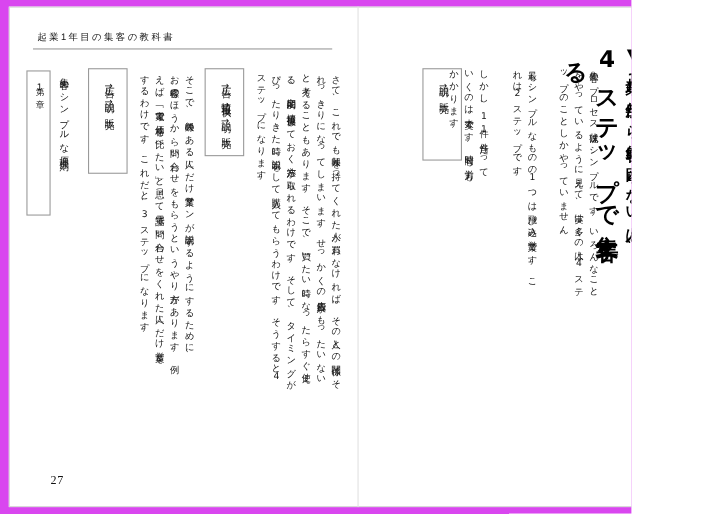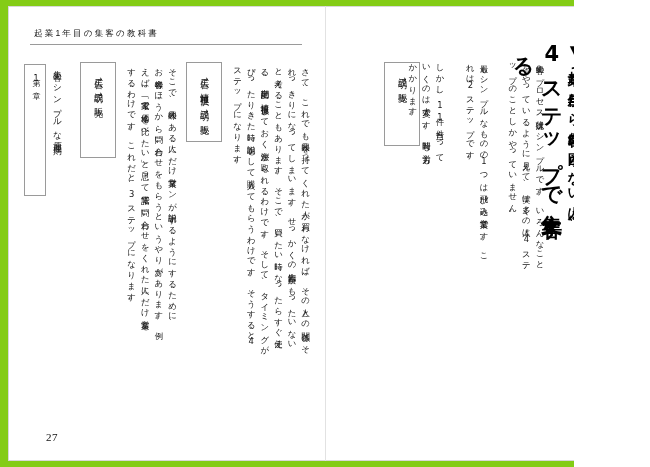--- a/index.html
+++ b/index.html
@@ -7,21 +7,21 @@
     padding: 0;
     background: #ffffff;
   }
   body {
     font-family: "Liberation Sans", sans-serif;
   }
   #page {
     position: relative;
     width: 574px;
     height: 467px;
-    background: #84cc16;
+    background: #d946ef;
     overflow: hidden;
   }
   
   .book {
     position: absolute;
     left: 8px;
     top: 6px;
     width: 634px;
     height: 455px;
     background: #ffffff;

